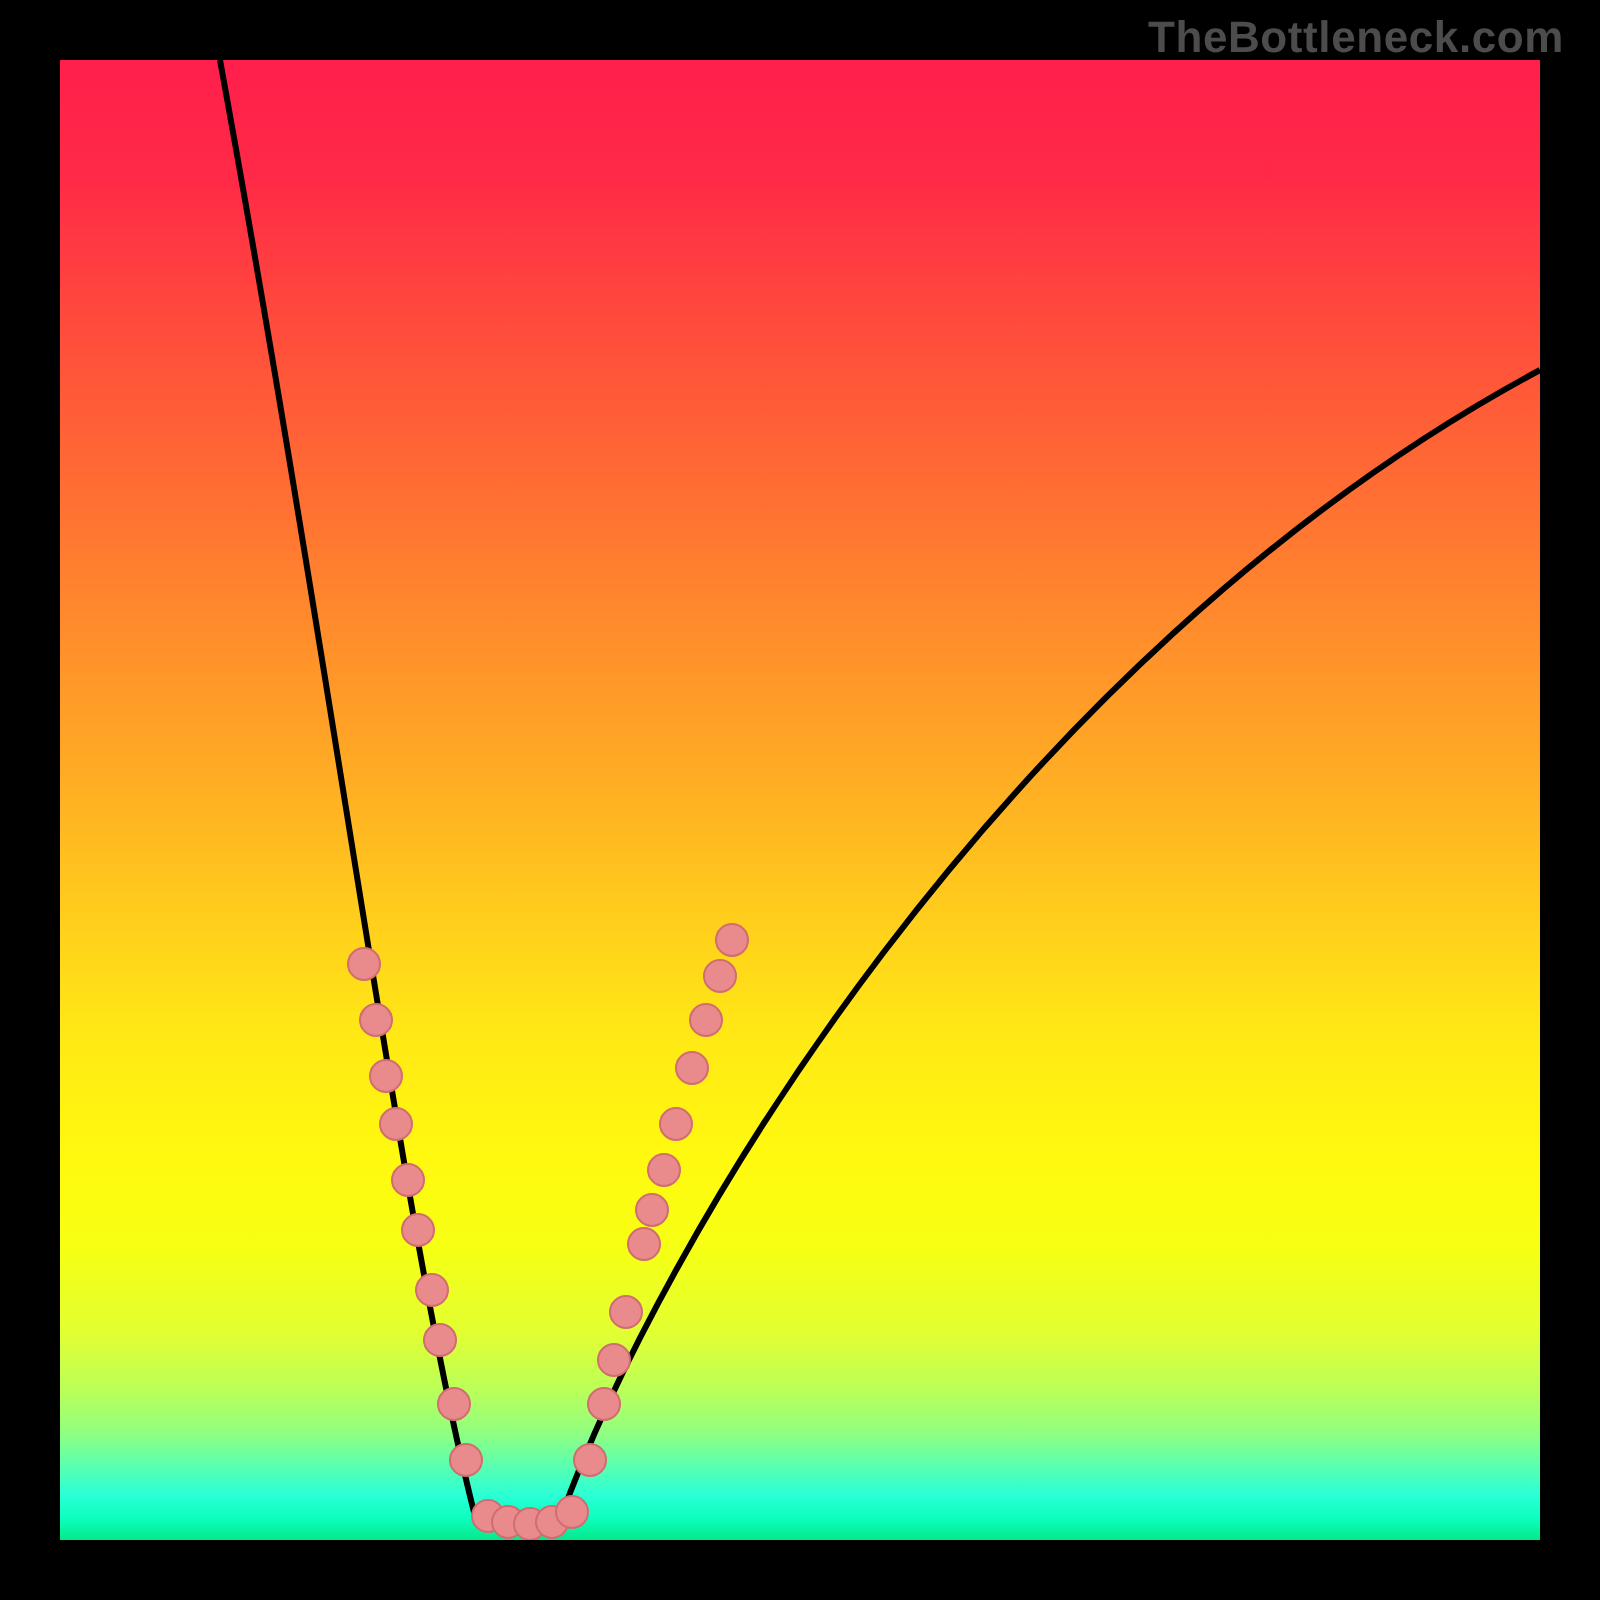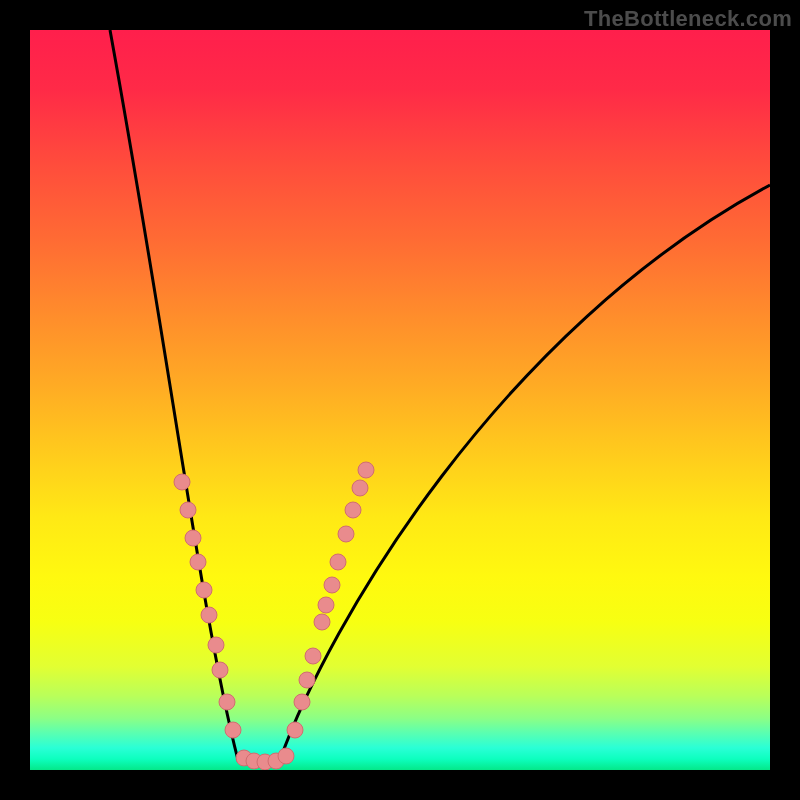--- a/index.html
+++ b/index.html
@@ -12,21 +12,21 @@
   }
   .outer {
     width: 800px;
     height: 800px;
     background: #000;
     position: relative;
   }
   .watermark {
     position: absolute;
     top: 6px;
-    right: 8px;
+    right: 18px;
     color: #4c4c4c;
     font-size: 22px;
     font-weight: 600;
     letter-spacing: 0.3px;
     z-index: 10;
   }
   .plot {
     position: absolute;
     left: 30px;
     top: 30px;

